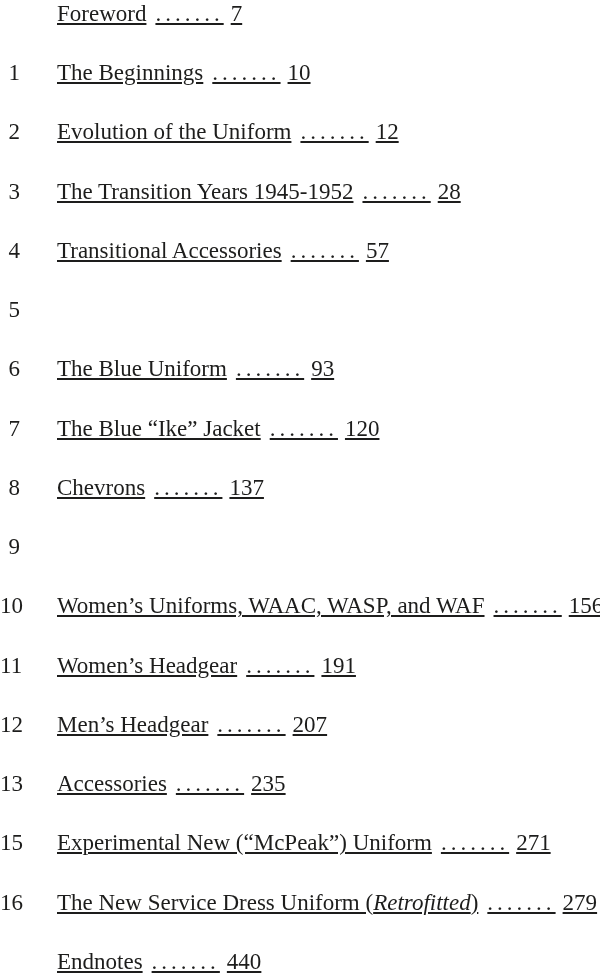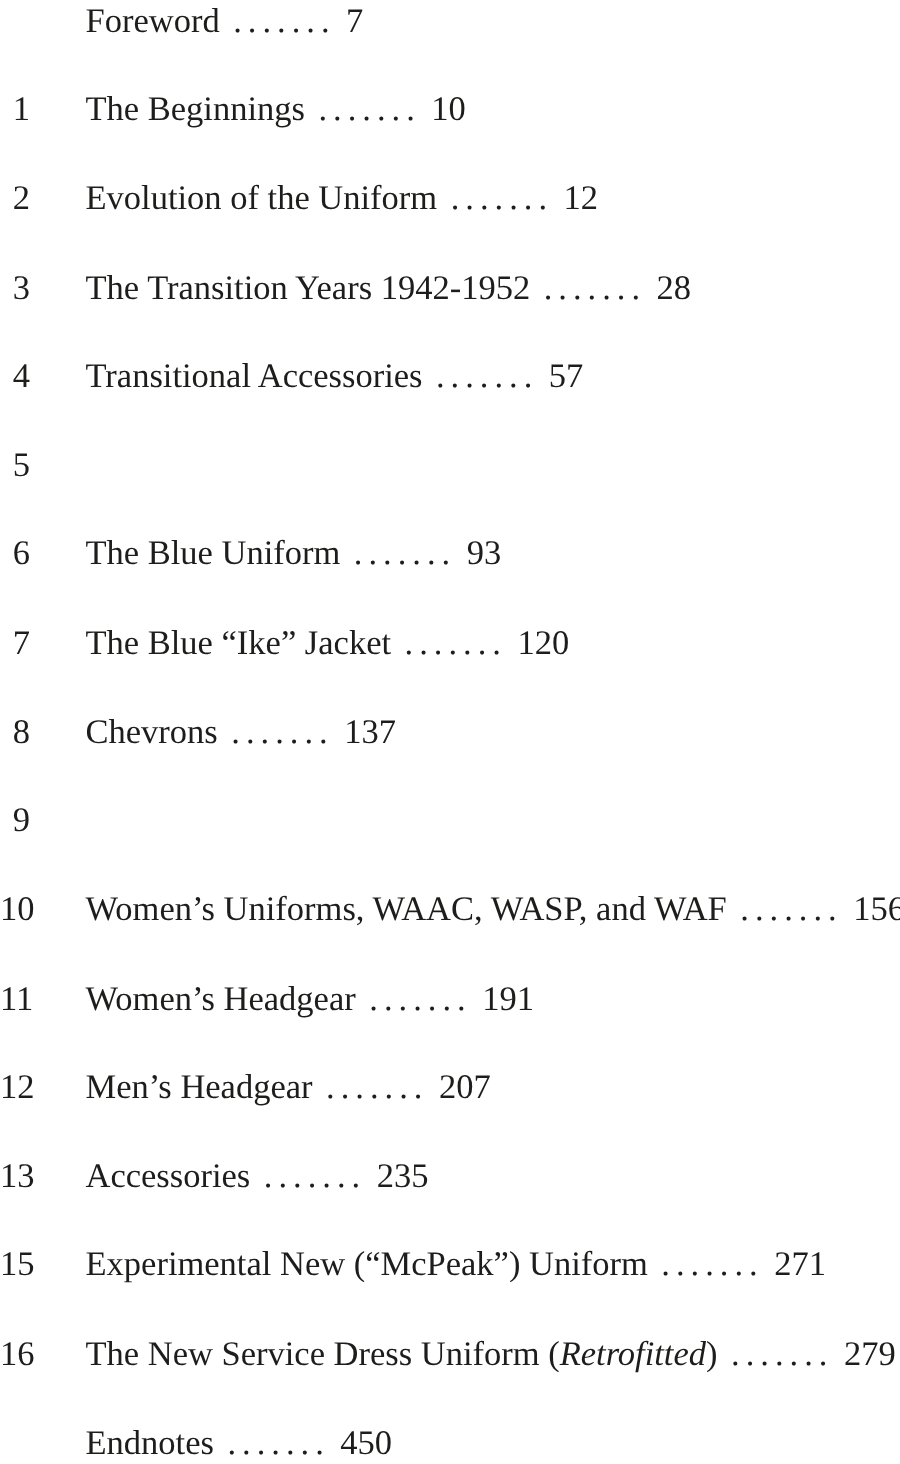--- a/index.html
+++ b/index.html
@@ -29,20 +29,21 @@
     color: #1d1d1c;
     white-space: nowrap;
   }
   .num {
     flex: none;
     width: 20px;
     text-align: right;
   }
   .entry {
     margin-left: 37px;
+    text-decoration: underline;
   }
   .title-italic {
     font-style: italic;
   }
   .dots {
     letter-spacing: 4px;
     margin-left: 9px;
   }
   .pagenum {
     margin-left: 7px;
@@ -63,21 +64,21 @@
     <span class="entry"><span class="title">The Beginnings</span><span class="title-italic"></span><span class="title-end"></span><span class="dots">.......</span><span class="pagenum">10</span></span>
   </div>
 
   <div class="row">
     <span class="num">2</span>
     <span class="entry"><span class="title">Evolution of the Uniform</span><span class="title-italic"></span><span class="title-end"></span><span class="dots">.......</span><span class="pagenum">12</span></span>
   </div>
 
   <div class="row">
     <span class="num">3</span>
-    <span class="entry"><span class="title">The Transition Years 1942-1952</span><span class="title-italic"></span><span class="title-end"></span><span class="dots">.......</span><span class="pagenum">28</span></span>
+    <span class="entry"><span class="title">The Transition Years 1945-1952</span><span class="title-italic"></span><span class="title-end"></span><span class="dots">.......</span><span class="pagenum">28</span></span>
   </div>
 
   <div class="row">
     <span class="num">4</span>
     <span class="entry"><span class="title">Transitional Accessories</span><span class="title-italic"></span><span class="title-end"></span><span class="dots">.......</span><span class="pagenum">57</span></span>
   </div>
 
   <div class="row">
     <span class="num">5</span>
   </div>
@@ -127,15 +128,15 @@
     <span class="entry"><span class="title">Experimental New (“McPeak”) Uniform</span><span class="title-italic"></span><span class="title-end"></span><span class="dots">.......</span><span class="pagenum">271</span></span>
   </div>
 
   <div class="row">
     <span class="num">16</span>
     <span class="entry"><span class="title">The New Service Dress Uniform (</span><span class="title-italic">Retrofitted</span><span class="title-end">)</span><span class="dots">.......</span><span class="pagenum">279</span></span>
   </div>
 
   <div class="row">
     <span class="num"></span>
-    <span class="entry"><span class="title">Endnotes</span><span class="title-italic"></span><span class="title-end"></span><span class="dots">.......</span><span class="pagenum">450</span></span>
+    <span class="entry"><span class="title">Endnotes</span><span class="title-italic"></span><span class="title-end"></span><span class="dots">.......</span><span class="pagenum">440</span></span>
   </div>
 </div>
 
 </body></html>

